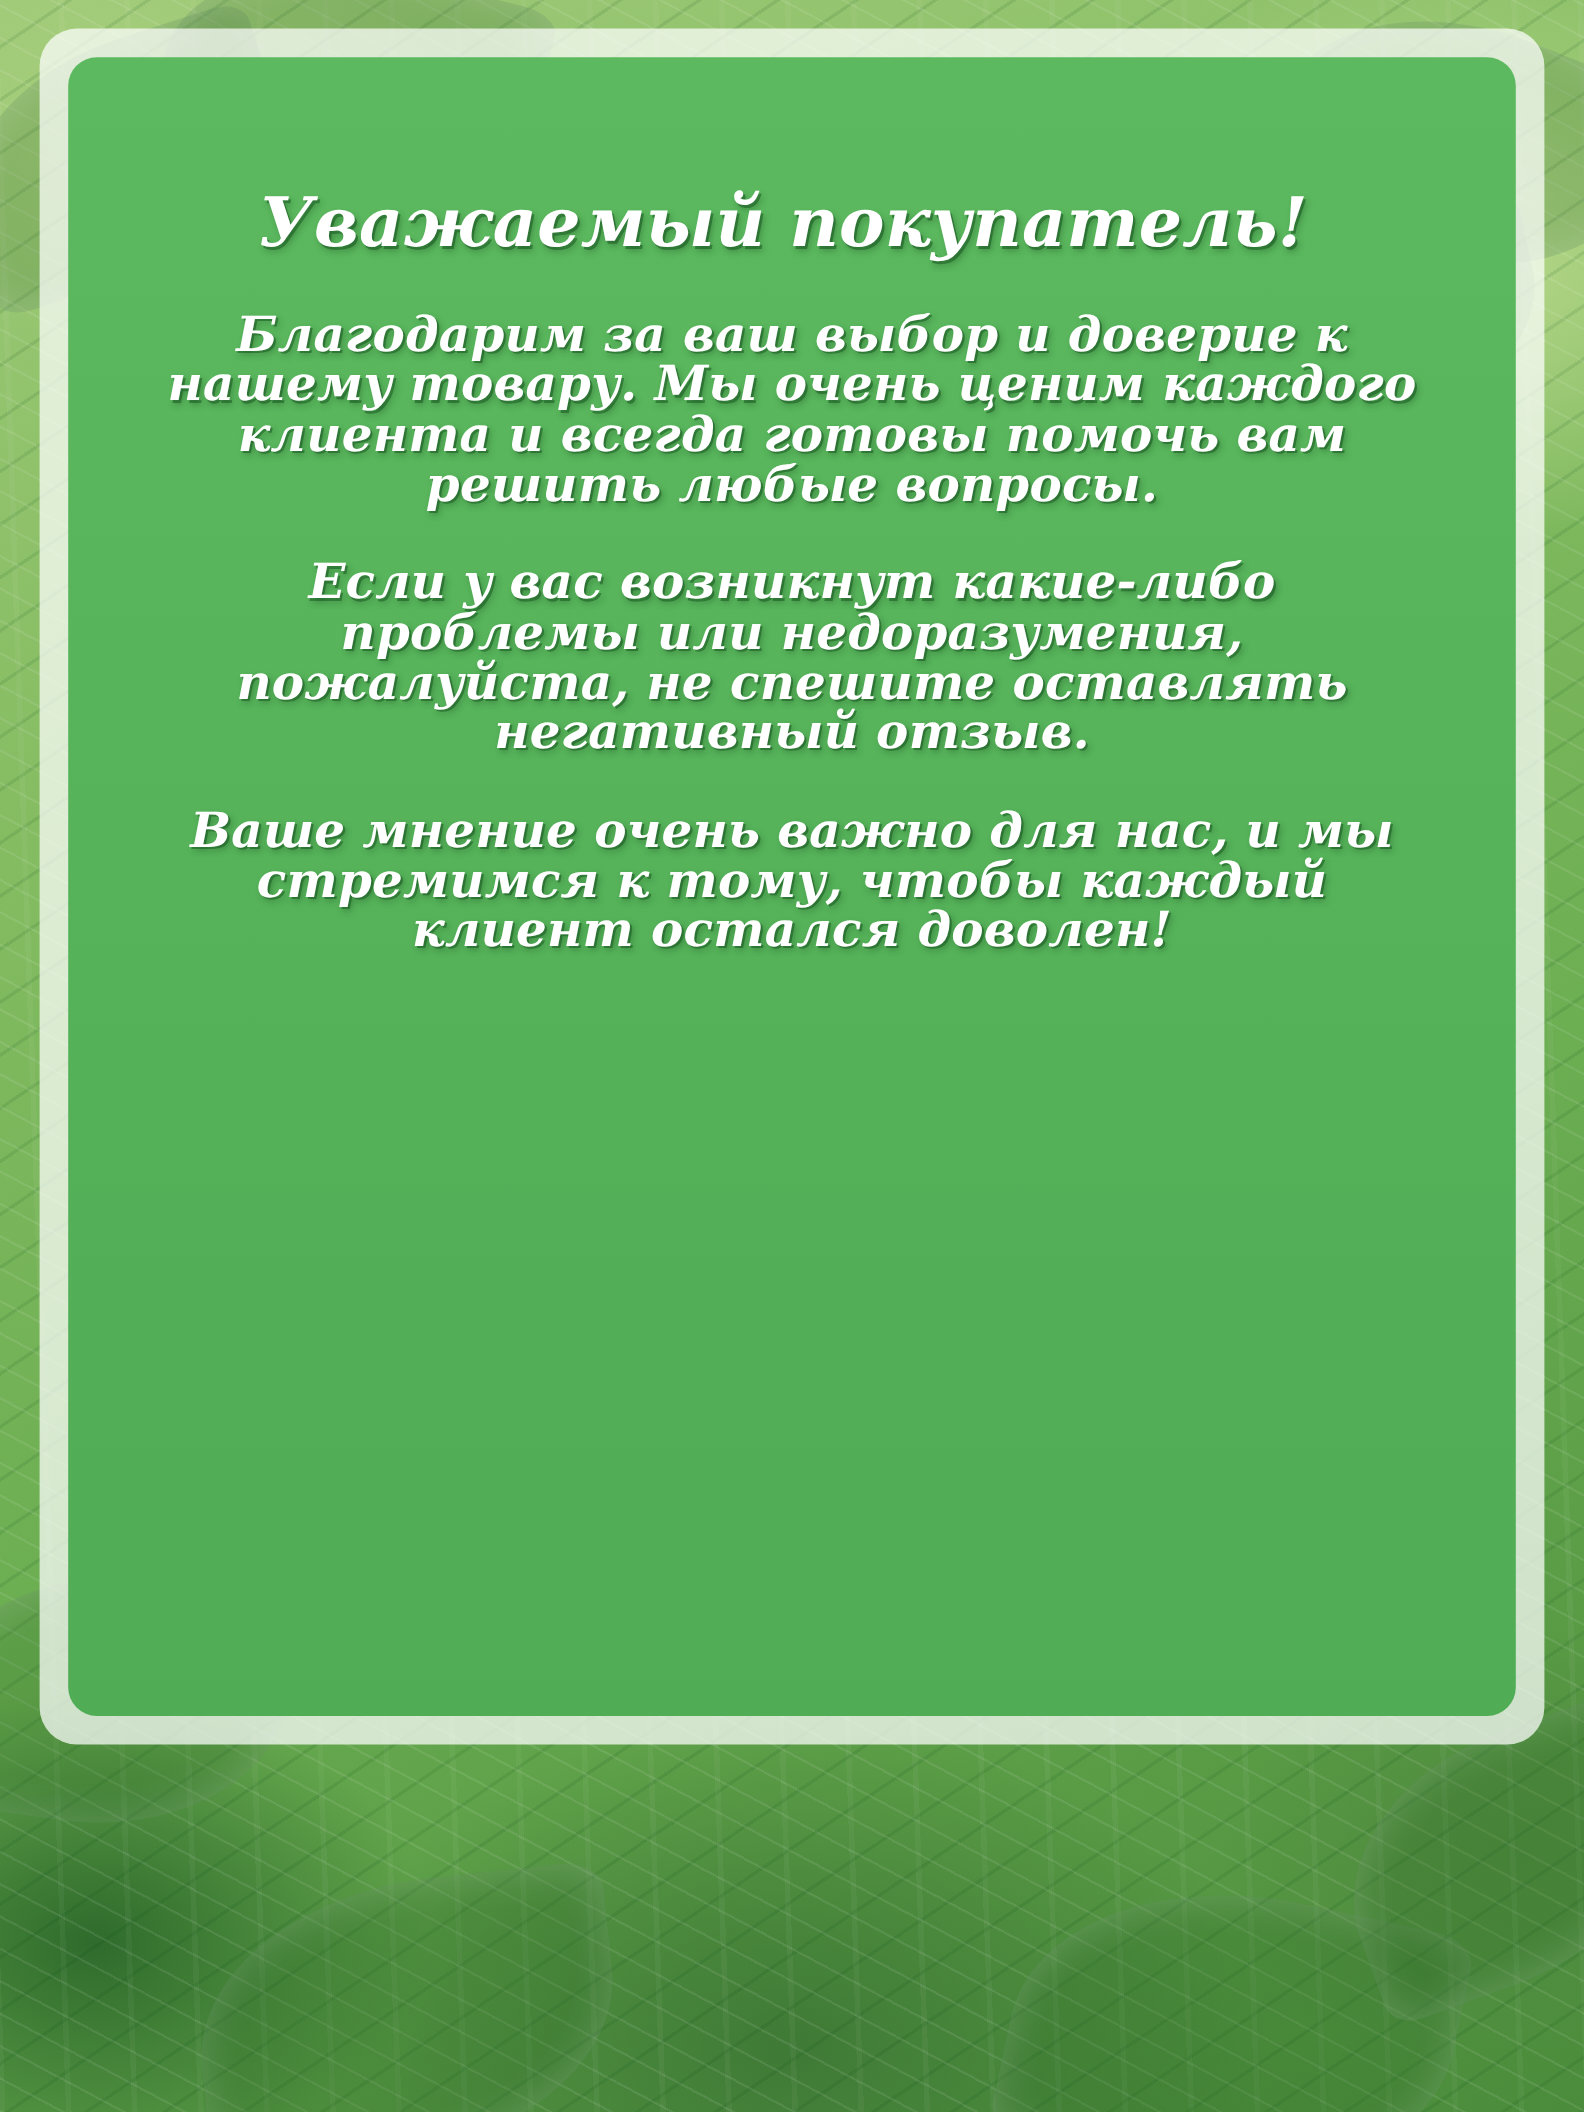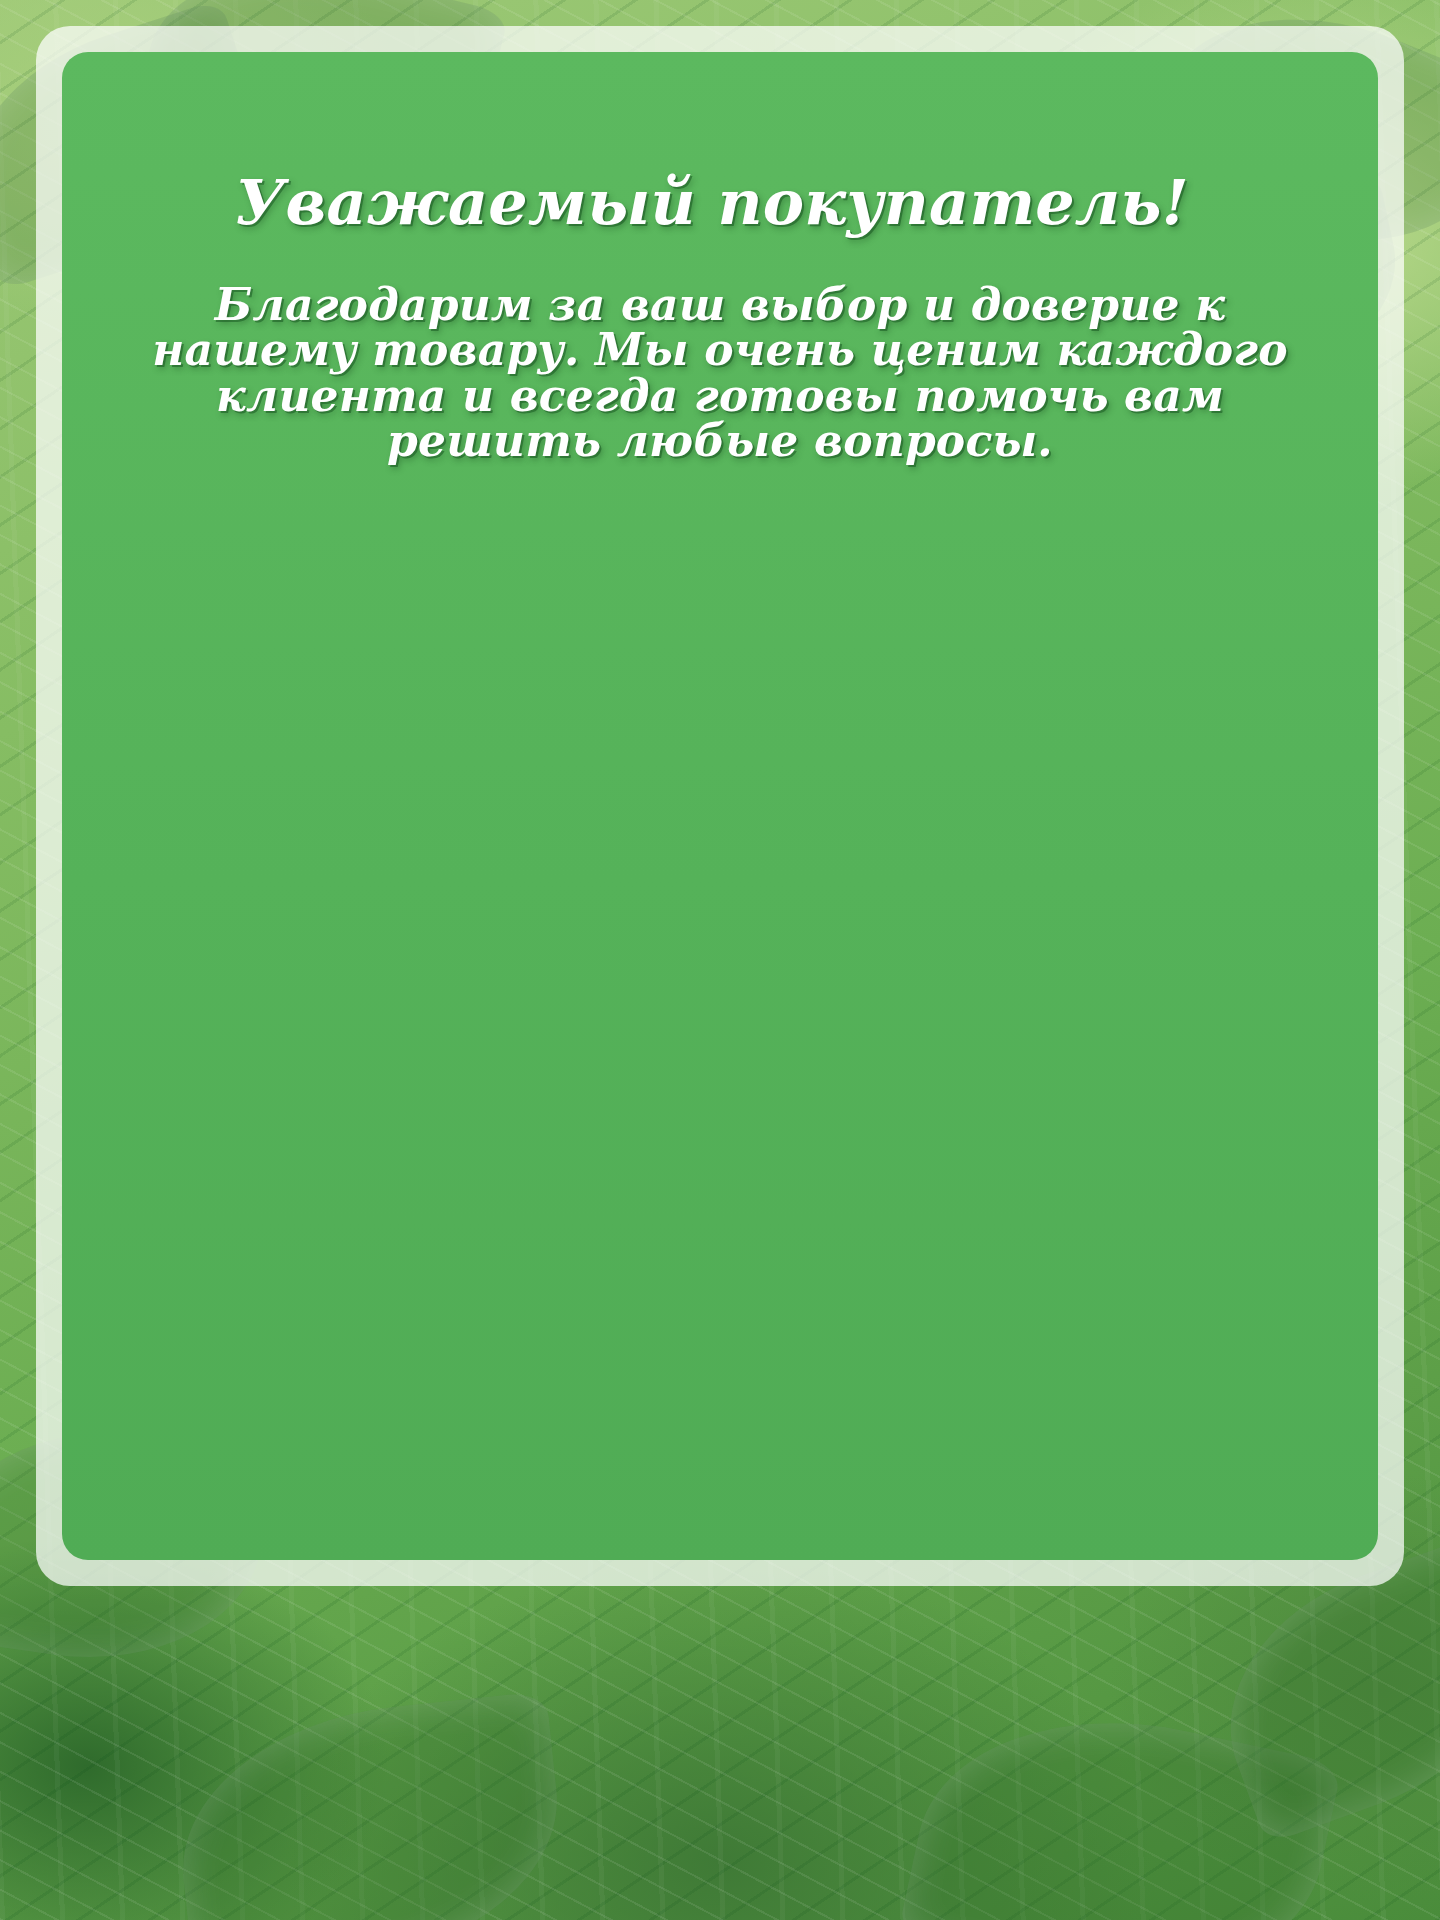--- a/index.html
+++ b/index.html
@@ -138,21 +138,23 @@
     <span class="lb8"></span>
   </div>
 
   <div class="card-frame">
     <div class="green-panel">
 
       <h1 class="msg headline">Уважаемый покупатель!</h1>
 
       <p class="msg para">Благодарим за ваш выбор и доверие к нашему товару. Мы очень ценим каждого клиента и всегда готовы помочь вам решить любые вопросы.</p>
 
+      <p class="msg para">Если у вас возникнут какие-либо проблемы или недоразумения, пожалуйста, не спешите оставлять негативный отзыв.</p>
 
 
+      <p class="msg para">Ваше мнение очень важно для нас, и мы стремимся к тому, чтобы каждый клиент остался доволен!</p>
 
       <div class="spacer"></div>
 
     </div>
   </div>
 
 </div>
 
 </body></html>

